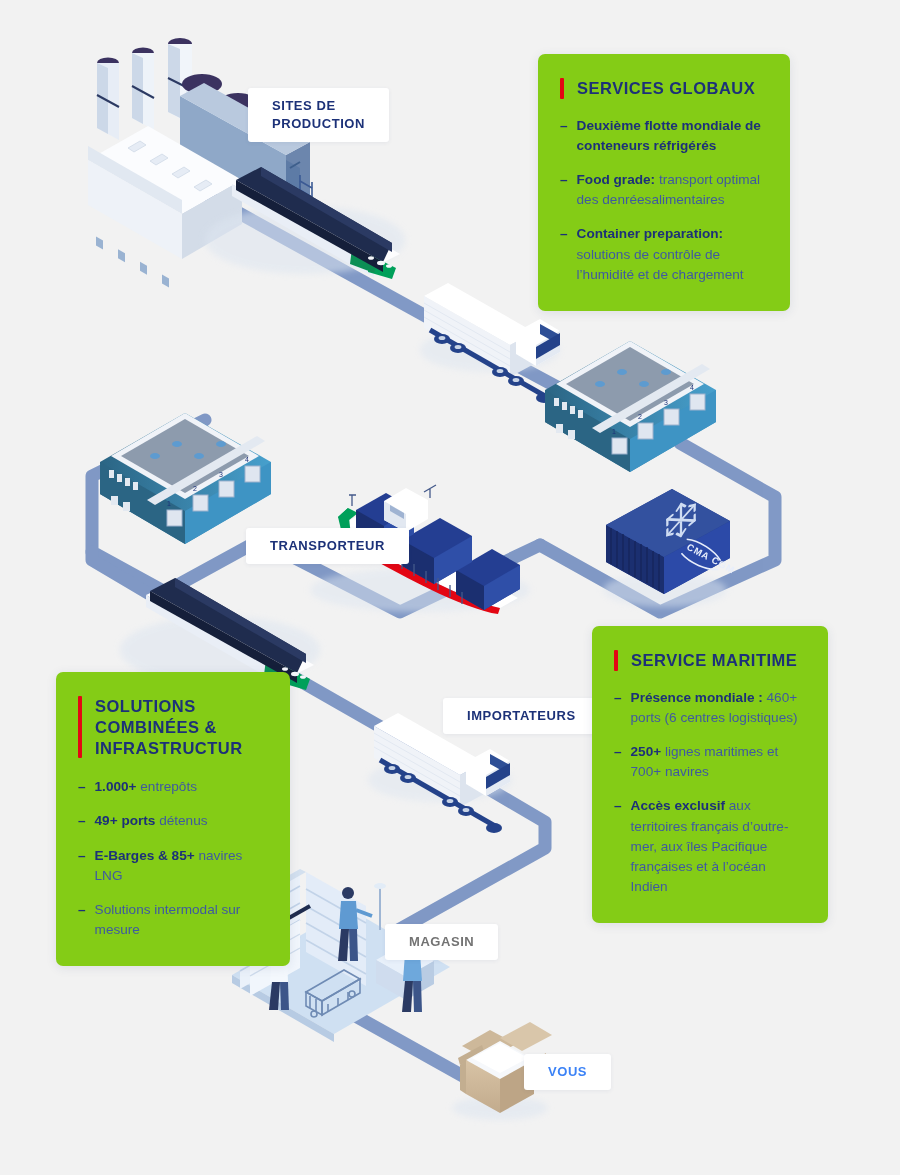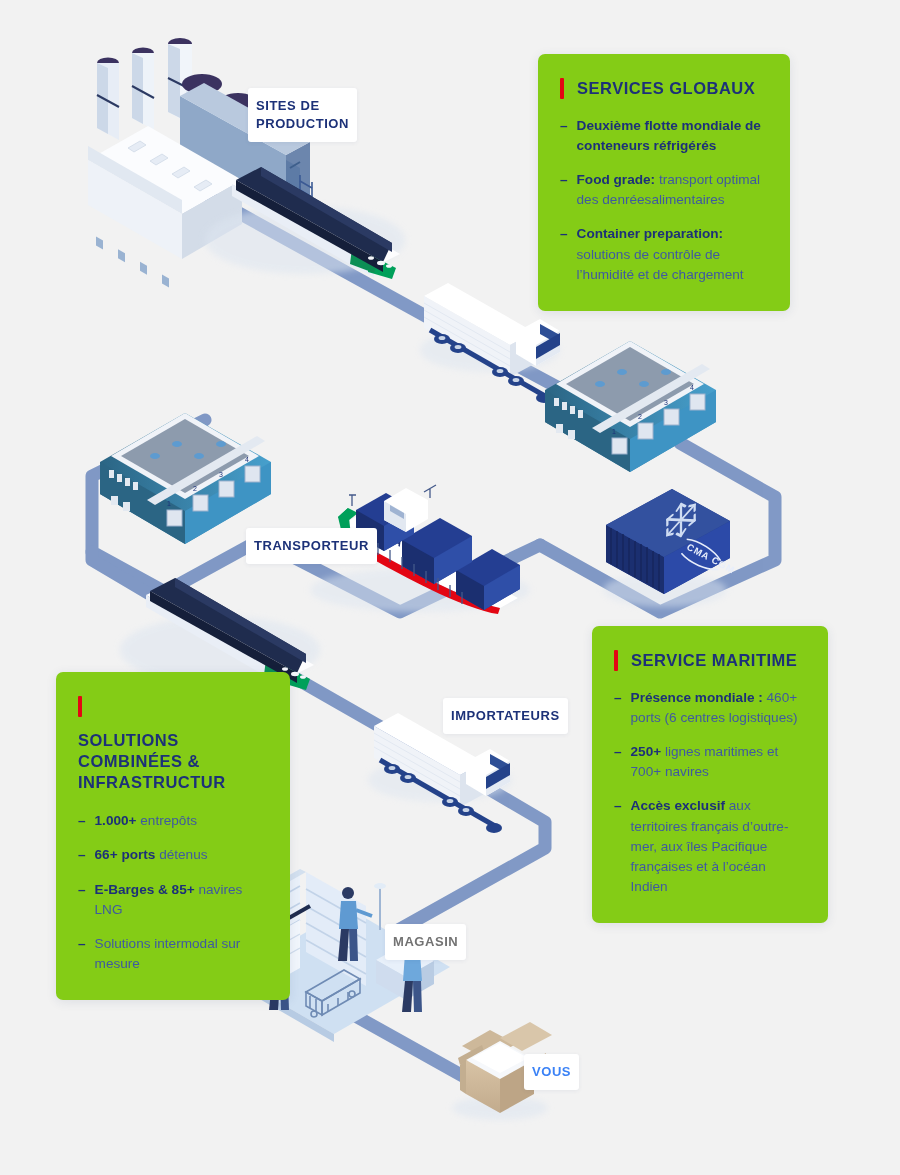--- a/index.html
+++ b/index.html
@@ -31,21 +31,21 @@
 
   
   .node-label {
     position: absolute;
     background: #ffffff;
     color: #1c3178;
     font-size: 13px;
     font-weight: 700;
     letter-spacing: .55px;
     line-height: 1.38;
-    padding: 9px 8px;
+    padding: 9px 24px;
     border-radius: 3px;
     white-space: pre-line;
     box-shadow: 0 1px 4px rgba(40,60,110,.07);
   }
 
   
   .card {
     position: absolute;
     background: #84cc16;
     border-radius: 7px;
@@ -90,21 +90,21 @@
     font-weight: 700;
     flex: 0 0 auto;
     line-height: 1.48;
   }
   .btext b { color: #1c3178; font-weight: 700; }
 
   
   #card-global   { left: 538px; top: 54px;  width: 252px; }
   #card-maritime { left: 592px; top: 626px; width: 236px; }
   #card-combined { left: 56px;  top: 672px; width: 234px; }
-  #card-combined .card-head { margin-bottom: 19px; flex-direction: column; }
+  #card-combined .card-head { margin-bottom: 19px; }
 
   
   #label-production  { left: 248px; top: 88px; }
   #label-transporteur{ left: 246px; top: 528px; }
   #label-importateurs{ left: 443px; top: 698px; }
   #label-magasin     { left: 385px; top: 924px; }
   #label-vous        { left: 524px; top: 1054px; }
 </style>
 </head>
 <body style="background: rgb(242, 242, 242);">
@@ -621,21 +621,21 @@
 COMBINÉES &amp;
 INFRASTRUCTUR</div>
     </div>
     <ul class="bullets">
       <li>
         <span class="dash">–</span>
         <span class="btext"><b>1.000+</b> entrepôts</span>
       </li>
       <li>
         <span class="dash">–</span>
-        <span class="btext"><b>66+ ports</b> détenus</span>
+        <span class="btext"><b>49+ ports</b> détenus</span>
       </li>
       <li>
         <span class="dash">–</span>
         <span class="btext"><b>E-Barges &amp; 85+</b> navires LNG</span>
       </li>
       <li>
         <span class="dash">–</span>
         <span class="btext">Solutions intermodal sur mesure</span>
       </li>
     </ul>

